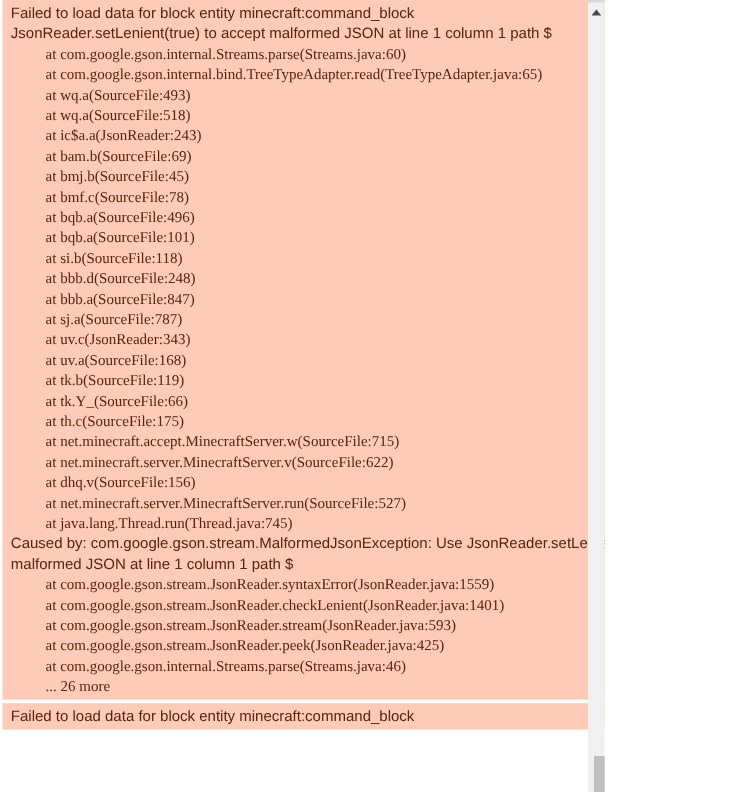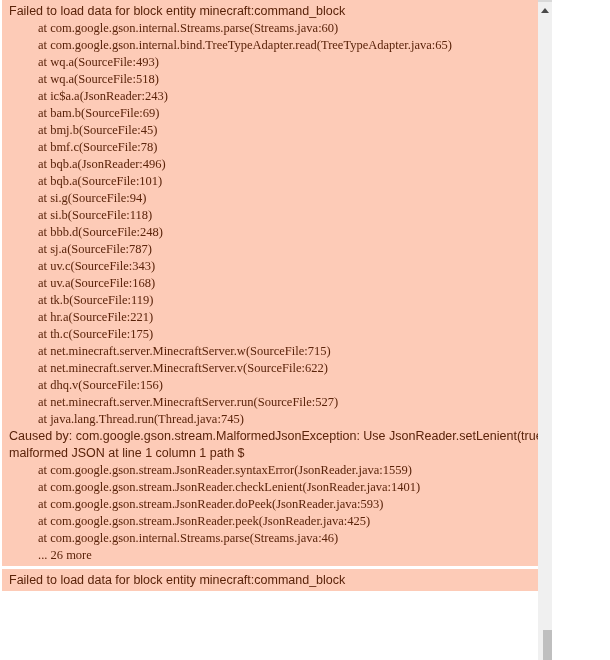--- a/index.html
+++ b/index.html
@@ -2,21 +2,21 @@
 <html><head>
 <meta charset="utf-8">
 <style>
   html, body { margin: 0; padding: 0; }
   body {
     width: 610px; height: 660px; overflow: hidden;
     background: #ffffff;
     font-family: "Liberation Sans", "DejaVu Sans", sans-serif;
   }
   .viewport {
-    position: relative; width: 552px; height: 660px; overflow: hidden;
+    position: relative; width: 504px; height: 660px; overflow: hidden;
     background: #ffffff;
   }
   .log-content {
     position: absolute; left: 0; top: 0; width: 596px;
   }
   .error-block {
     background: var(--error-bg, #fdcbb7);
     color: var(--error-text, #5a230a);
     margin: 0 0 3px 2px;
     padding: 3px 6px 2px 7px;
@@ -46,49 +46,50 @@
   }
 </style>
 </head>
 <body>
 
 <div class="viewport" style="--error-bg: #fdcbb7; --error-text: #5a230a; --scrollbar-track: #f0f0f0; --scrollbar-thumb: #bfbfbf; --scrollbar-arrow: #4a4a4a;">
 
   <div class="log-content">
     <div class="error-block">
         <div class="log-line">Failed to load data for block entity minecraft:command_block</div>
+        <div class="log-line">JsonReader.setLenient(true) to accept malformed JSON at line 1 column 1 path $</div>
         <div class="log-line indent">at com.google.gson.internal.Streams.parse(Streams.java:60)</div>
         <div class="log-line indent">at com.google.gson.internal.bind.TreeTypeAdapter.read(TreeTypeAdapter.java:65)</div>
         <div class="log-line indent">at wq.a(SourceFile:493)</div>
         <div class="log-line indent">at wq.a(SourceFile:518)</div>
         <div class="log-line indent">at ic$a.a(JsonReader:243)</div>
         <div class="log-line indent">at bam.b(SourceFile:69)</div>
         <div class="log-line indent">at bmj.b(SourceFile:45)</div>
         <div class="log-line indent">at bmf.c(SourceFile:78)</div>
-        <div class="log-line indent">at bqb.a(JsonReader:496)</div>
+        <div class="log-line indent">at bqb.a(SourceFile:496)</div>
         <div class="log-line indent">at bqb.a(SourceFile:101)</div>
-        <div class="log-line indent">at si.g(SourceFile:94)</div>
         <div class="log-line indent">at si.b(SourceFile:118)</div>
         <div class="log-line indent">at bbb.d(SourceFile:248)</div>
+        <div class="log-line indent">at bbb.a(SourceFile:847)</div>
         <div class="log-line indent">at sj.a(SourceFile:787)</div>
-        <div class="log-line indent">at uv.c(SourceFile:343)</div>
+        <div class="log-line indent">at uv.c(JsonReader:343)</div>
         <div class="log-line indent">at uv.a(SourceFile:168)</div>
         <div class="log-line indent">at tk.b(SourceFile:119)</div>
-        <div class="log-line indent">at hr.a(SourceFile:221)</div>
+        <div class="log-line indent">at tk.Y_(SourceFile:66)</div>
         <div class="log-line indent">at th.c(SourceFile:175)</div>
-        <div class="log-line indent">at net.minecraft.server.MinecraftServer.w(SourceFile:715)</div>
+        <div class="log-line indent">at net.minecraft.accept.MinecraftServer.w(SourceFile:715)</div>
         <div class="log-line indent">at net.minecraft.server.MinecraftServer.v(SourceFile:622)</div>
         <div class="log-line indent">at dhq.v(SourceFile:156)</div>
         <div class="log-line indent">at net.minecraft.server.MinecraftServer.run(SourceFile:527)</div>
         <div class="log-line indent">at java.lang.Thread.run(Thread.java:745)</div>
         <div class="log-line">Caused by: com.google.gson.stream.MalformedJsonException: Use JsonReader.setLenient(true) to accept</div>
         <div class="log-line">malformed JSON at line 1 column 1 path $</div>
         <div class="log-line indent">at com.google.gson.stream.JsonReader.syntaxError(JsonReader.java:1559)</div>
         <div class="log-line indent">at com.google.gson.stream.JsonReader.checkLenient(JsonReader.java:1401)</div>
-        <div class="log-line indent">at com.google.gson.stream.JsonReader.doPeek(JsonReader.java:593)</div>
+        <div class="log-line indent">at com.google.gson.stream.JsonReader.stream(JsonReader.java:593)</div>
         <div class="log-line indent">at com.google.gson.stream.JsonReader.peek(JsonReader.java:425)</div>
         <div class="log-line indent">at com.google.gson.internal.Streams.parse(Streams.java:46)</div>
         <div class="log-line indent">... 26 more</div>
       </div>
     <div class="error-block">
         <div class="log-line">Failed to load data for block entity minecraft:command_block</div>
       </div>
   </div>
 
   <div class="scrollbar">

